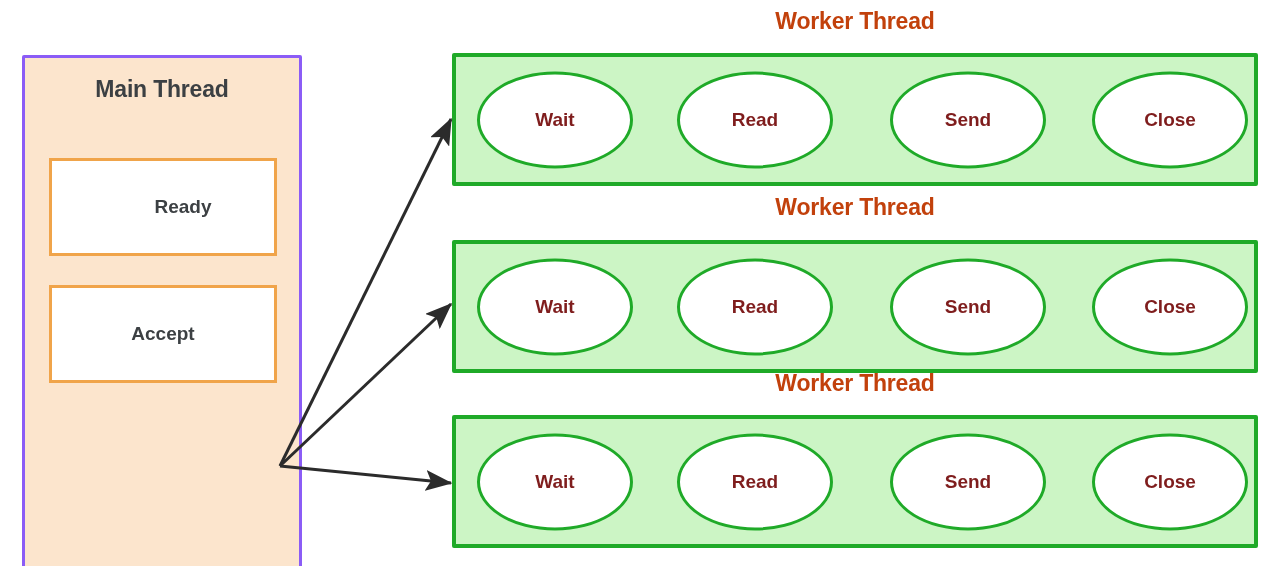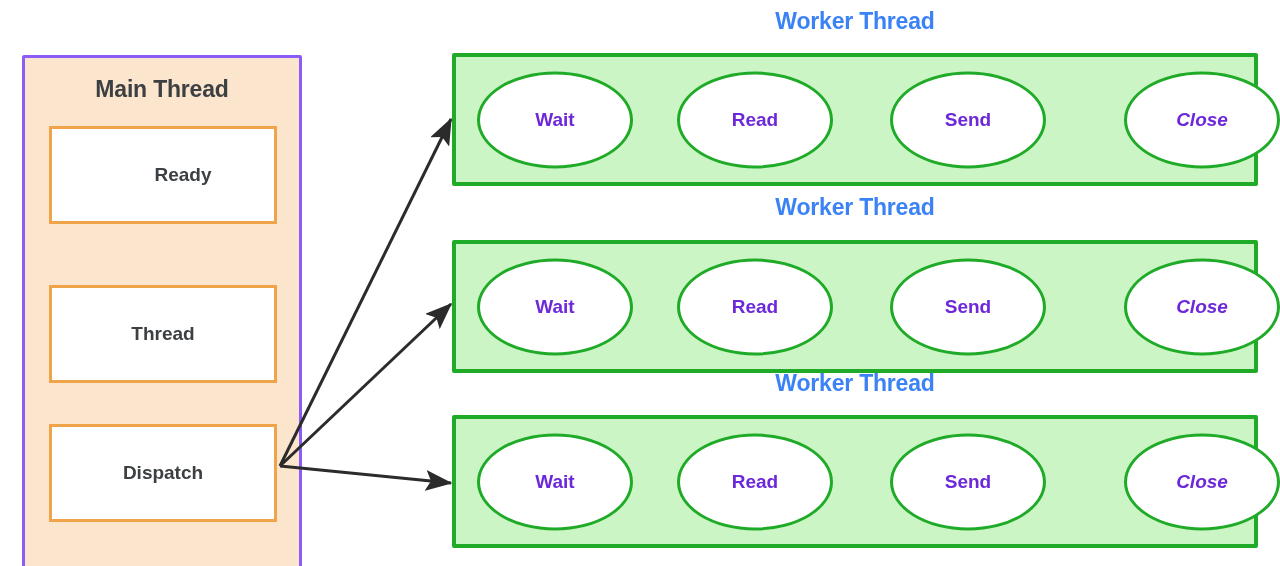--- a/index.html
+++ b/index.html
@@ -49,33 +49,33 @@
     box-sizing: border-box;
     background: #ffffff;
     border: 3px solid #f0a44a;
     display: flex;
     align-items: center;
     justify-content: center;
     font-size: 19px;
     font-weight: bold;
     color: #3c4043;
   }
-  .stage-ready    { top: 68px; padding-left: 40px; }
+  .stage-ready    { top: 100px; padding-left: 40px; }
   .stage-accept   { top: 227px; }
   .stage-dispatch { top: 366px; }
 
   
   .worker-label {
     position: absolute;
     left: 452px;
     width: 806px;
     text-align: center;
     font-size: 23px;
     font-weight: bold;
-    color: #3b82f6;
+    color: #c2410c;
     letter-spacing: -0.2px;
   }
   .worker-box {
     position: absolute;
     left: 452px;
     width: 806px;
     height: 133px;
     box-sizing: border-box;
     background: #ccf5c5;
     border: 4px solid #1faa28;
@@ -96,26 +96,26 @@
     height: 97px;
     box-sizing: border-box;
     background: #ffffff;
     border: 3px solid #1faa28;
     border-radius: 50%;
     display: flex;
     align-items: center;
     justify-content: center;
     font-size: 19px;
     font-weight: bold;
-    color: #6d28d9;
+    color: #7f1d1d;
   }
   .op-0 { left: 21px;  }
   .op-1 { left: 221px; }
   .op-2 { left: 434px; justify-content: center; }
-  .op-3 { left: 668px; font-style: italic; }
+  .op-3 { left: 636px; }
 
   
   #arrows {
     position: absolute;
     left: 0;
     top: 0;
     width: 1280px;
     height: 566px;
     pointer-events: none;
   }
@@ -126,26 +126,23 @@
 <div id="canvas">
 
   <div class="main-thread">
     <div class="main-thread-title">Main Thread</div>
 
     <div class="stage-box stage-ready">
       <span>Ready</span>
     </div>
 
     <div class="stage-box stage-accept">
-      <span>Thread</span>
-    </div>
-
-    <div class="stage-box stage-dispatch">
-      <span>Dispatch</span>
-    </div>
+      <span>Accept</span>
+    </div>
+
   </div>
 
   <div class="worker-label worker-label-1">Worker Thread</div>
   <div class="worker-box worker-box-1">
     <div class="op-ellipse op-0">
       <span>Wait</span>
     </div>
     <div class="op-ellipse op-1">
       <span>Read</span>
     </div>

